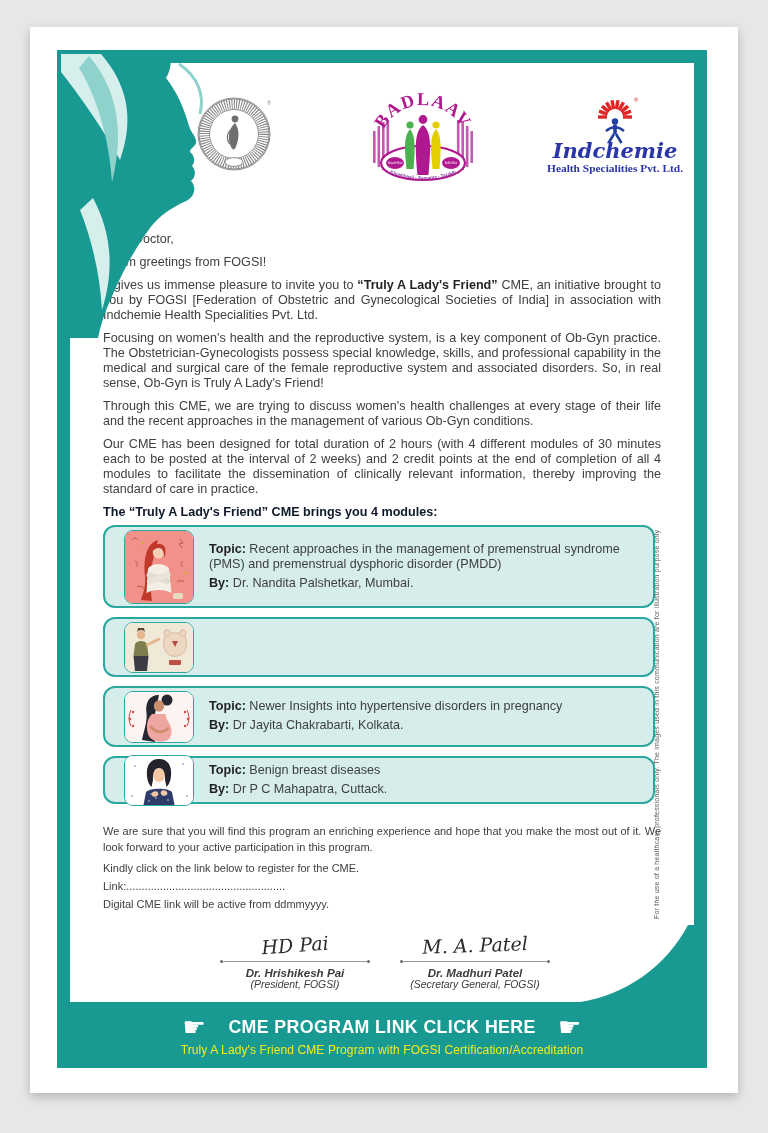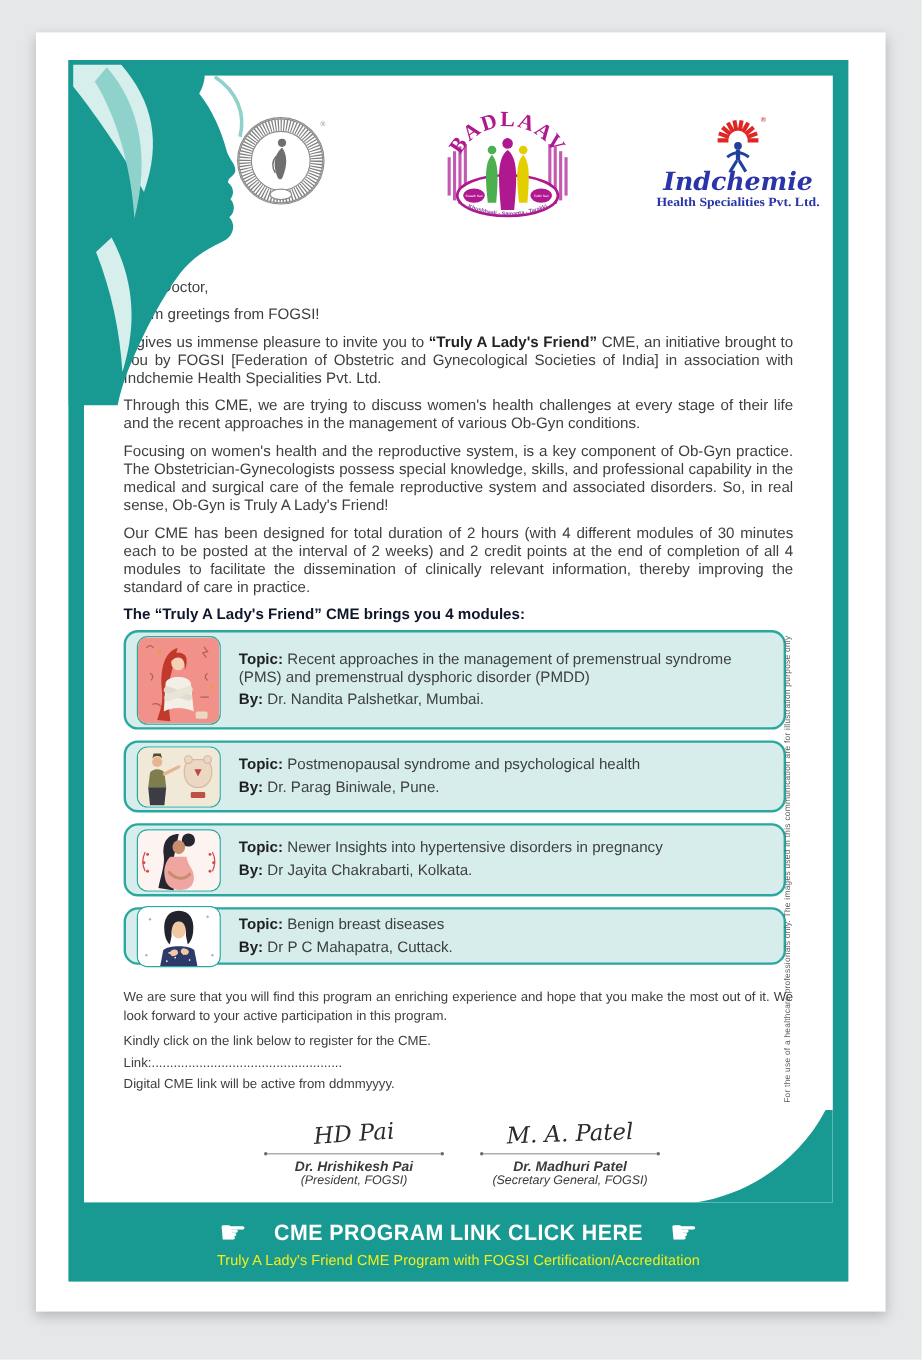--- a/index.html
+++ b/index.html
@@ -51,21 +51,21 @@
   .modules-heading{font-weight:bold;color:#0f172a;text-align:left !important;}
 
   
   .cards{position:absolute;left:33px;top:462px;width:552px;}
   .card{
     box-sizing:border-box;
     background:#d7edec;
     border:2px solid #2aa79f;
     border-radius:12px;
     display:flex;align-items:center;
-    padding:9px;
+    padding:19px;
     margin-bottom:9px;
   }
   .card-1{height:83px;}
   .card-2{height:60px;}
   .card-3{height:61px;}
   .card-4{height:48px;}
   .card-img{
     flex:0 0 auto;border:1.5px solid #2aa79f;border-radius:9px;overflow:hidden;
     background:#fff;line-height:0;
   }
@@ -212,22 +212,22 @@
             <path d="M74,43 L68.5,52 M76,43 L81.5,52" stroke="#203f9e" stroke-width="2.6" fill="none"></path>
             <text x="75" y="67" font-family="'DejaVu Serif',serif" font-style="italic" font-weight="bold" font-size="21" fill="#2a35a8" text-anchor="middle">Indchemie</text>
             <text x="75" y="81" font-family="'Liberation Serif',serif" font-weight="bold" font-size="10.5" fill="#2a35a8" text-anchor="middle" textLength="136" lengthAdjust="spacingAndGlyphs">Health Specialities Pvt. Ltd.</text>
           </svg>
         </div>
 
         <div class="letter">
           <p class="nojust">Dear Doctor,</p>
           <p class="nojust">Warm greetings from FOGSI!</p>
           <p><span>It gives us immense pleasure to invite you to </span><b>“Truly A Lady's Friend”</b><span> CME, an initiative brought to you by FOGSI [Federation of Obstetric and Gynecological Societies of India] in association with Indchemie Health Specialities Pvt. Ltd.</span></p>
+          <p>Focusing on women's health and the reproductive system, is a key component of Ob-Gyn practice. The Obstetrician-Gynecologists possess special knowledge, skills, and professional capability in the medical and surgical care of the female reproductive system and associated disorders. So, in real sense, Ob-Gyn is Truly A Lady's Friend!</p>
           <p>Through this CME, we are trying to discuss women's health challenges at every stage of their life and the recent approaches in the management of various Ob-Gyn conditions.</p>
-          <p>Focusing on women's health and the reproductive system, is a key component of Ob-Gyn practice. The Obstetrician-Gynecologists possess special knowledge, skills, and professional capability in the medical and surgical care of the female reproductive system and associated disorders. So, in real sense, Ob-Gyn is Truly A Lady's Friend!</p>
           <p>Our CME has been designed for total duration of 2 hours (with 4 different modules of 30 minutes each to be posted at the interval of 2 weeks) and 2 credit points at the end of completion of all 4 modules to facilitate the dissemination of clinically relevant information, thereby improving the standard of care in practice.</p>
           <p class="modules-heading">The “Truly A Lady's Friend” CME brings you 4 modules:</p>
         </div>
 
         <div class="cards">
 
           <div class="card card-1">
             <div class="card-img">
               <svg width="68" height="72" viewBox="0 0 68 72">
                 <rect width="68" height="72" fill="#f19189"></rect>
@@ -267,24 +267,20 @@
                 <circle cx="58" cy="10" r="3.2" fill="#ecd7c3" stroke="#d8b9a2"></circle>
                 <path d="M47,18 L53,18 L50,24 Z" fill="#c0453f"></path>
                 <rect x="44" y="37" width="12" height="5" rx="1" fill="#c05045"></rect>
                 <circle cx="16" cy="12" r="4.2" fill="#e8b48e"></circle>
                 <path d="M12,9 a5,5 0 0 1 8,0 l-1,-4 -6,0 Z" fill="#5a4632"></path>
                 <path d="M10,21 C12,17 20,17 22,21 L23.5,33 L8.5,33 Z" fill="#7d7d4e"></path>
                 <path d="M8.5,33 L23.5,33 L22,48 L10,48 Z" fill="#3c3c44"></path>
                 <path d="M22,22 L34,16" stroke="#e8b48e" stroke-width="2.6" stroke-linecap="round"></path>
               </svg>
             </div>
-            <div class="card-text">
-              <div class="row"><b>Topic:</b> <span>Postmenopausal syndrome and psychological health</span></div>
-              <div class="row"><b>By:</b> <span>Dr. Parag Biniwale, Pune.</span></div>
-            </div>
           </div>
 
           <div class="card card-3">
             <div class="card-img">
               <svg width="68" height="50" viewBox="0 0 68 50">
                 <rect width="68" height="50" fill="#fdf3f1"></rect>
                 <g stroke="#cc4b4b" stroke-width="1" fill="none">
                   <path d="M6,18 q-4,8 0,16"></path>
                     <path d="M62,18 q4,8 0,16"></path>
                 </g>

